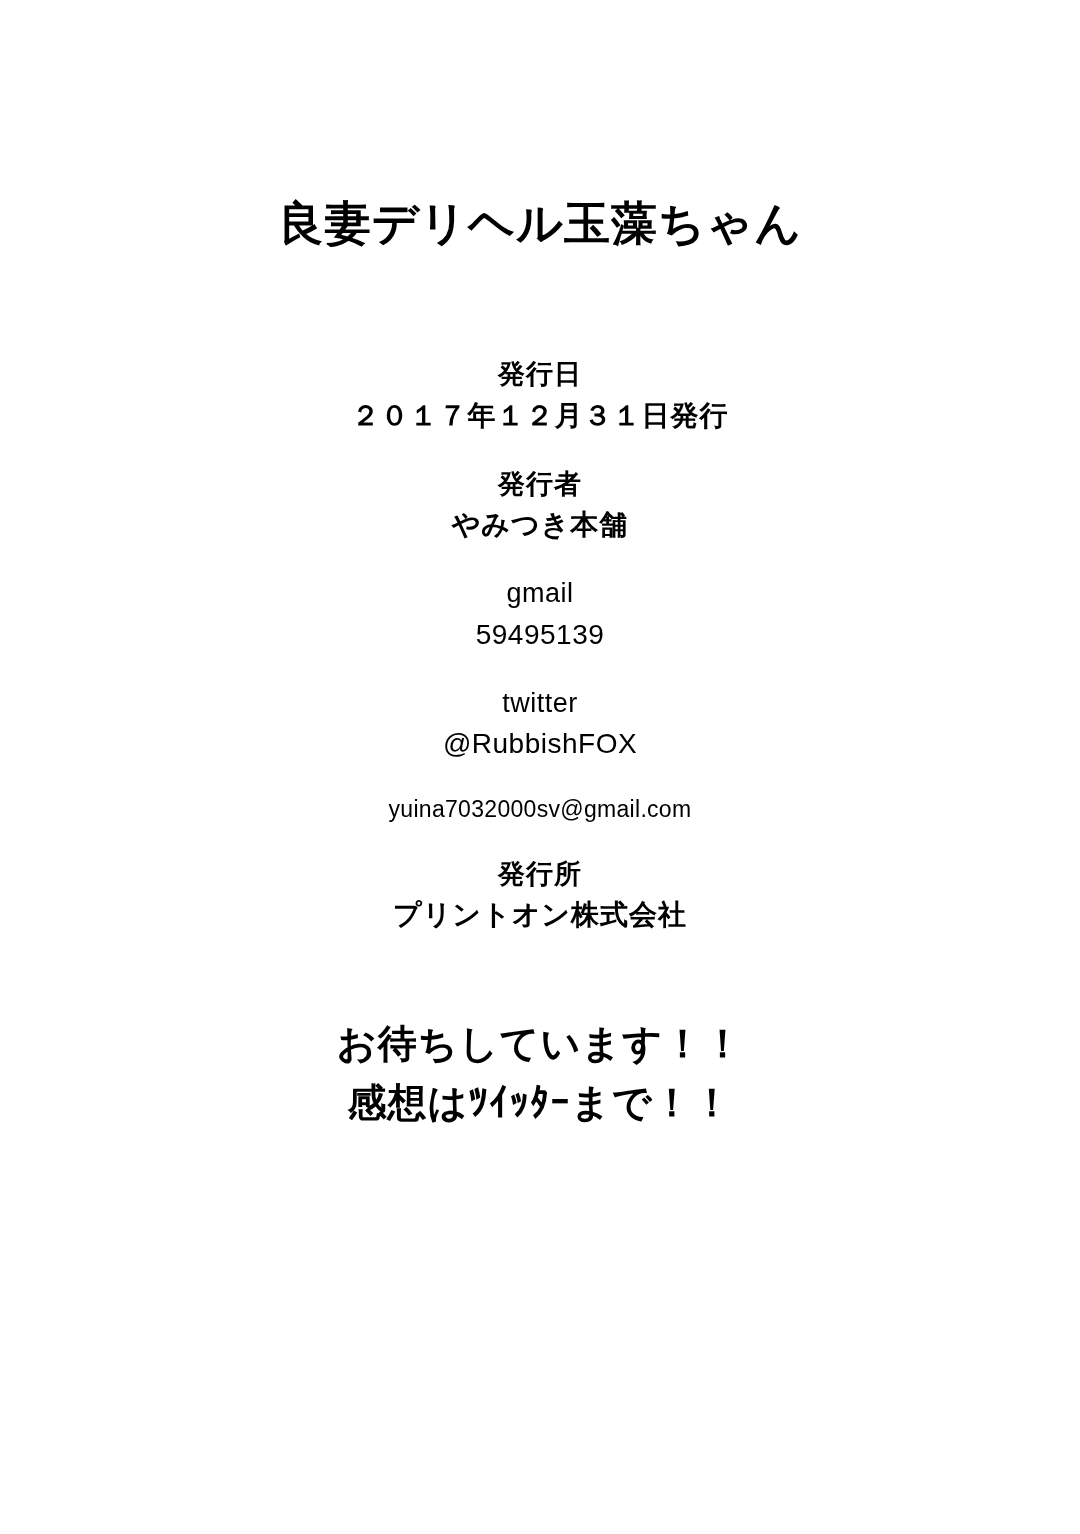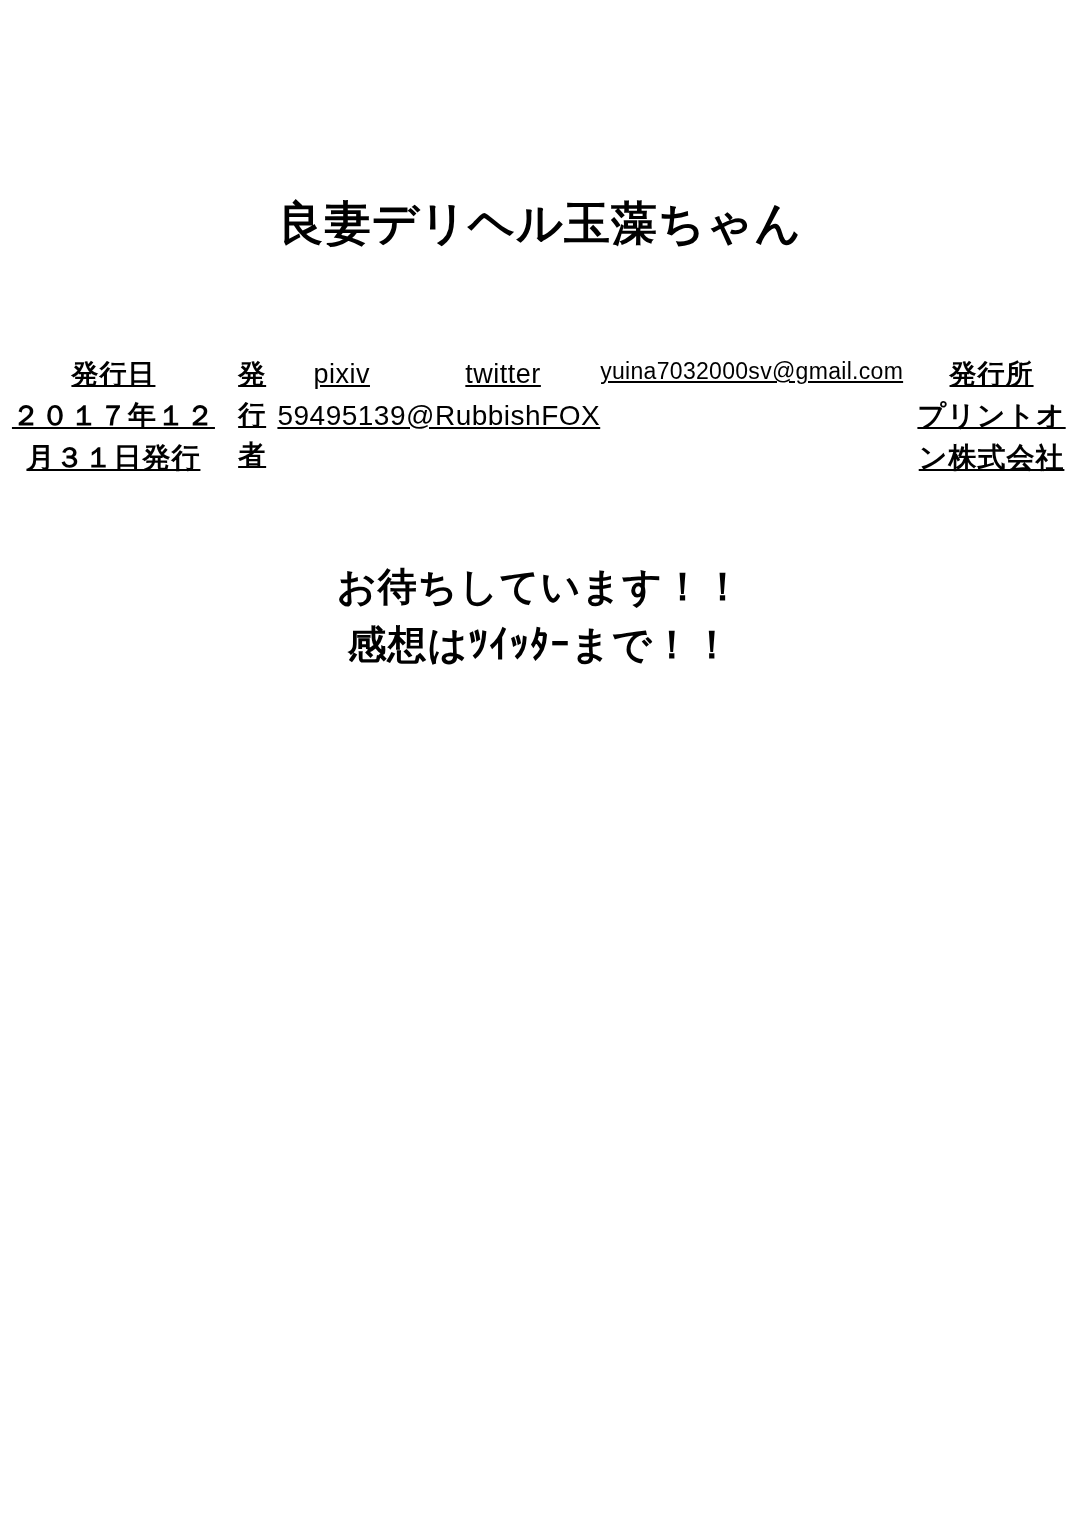--- a/index.html
+++ b/index.html
@@ -27,22 +27,22 @@
   .title {
     font-size: 46px;
     font-weight: bold;
     letter-spacing: 1px;
     margin-top: 196px;
     line-height: 1.2;
   }
   .colophon {
     margin-top: 103px;
     display: flex;
-    flex-direction: row;
-    text-decoration: underline;
+    flex-direction: column;
+    align-items: center;
   }
   .block {
     margin-bottom: 27px;
   }
   .block .label {
     font-size: 27px;
     font-weight: bold;
     line-height: 1.5;
     letter-spacing: 1px;
   }
@@ -89,24 +89,25 @@
 
   <div class="colophon">
 
     <div class="block">
       <div class="label">発行日</div>
       <div class="value wide">２０１７年１２月３１日発行</div>
     </div>
 
     <div class="block">
       <div class="label">発行者</div>
+      <div class="value wide">やみつき本舗</div>
     </div>
 
     <div class="block mono">
-      <div class="label">pixiv</div>
+      <div class="label">gmail</div>
       <div class="value">59495139</div>
     </div>
 
     <div class="block mono">
       <div class="label">twitter</div>
       <div class="value">@RubbishFOX</div>
     </div>
 
     <div class="block email">
       <div class="value">yuina7032000sv@gmail.com</div>

